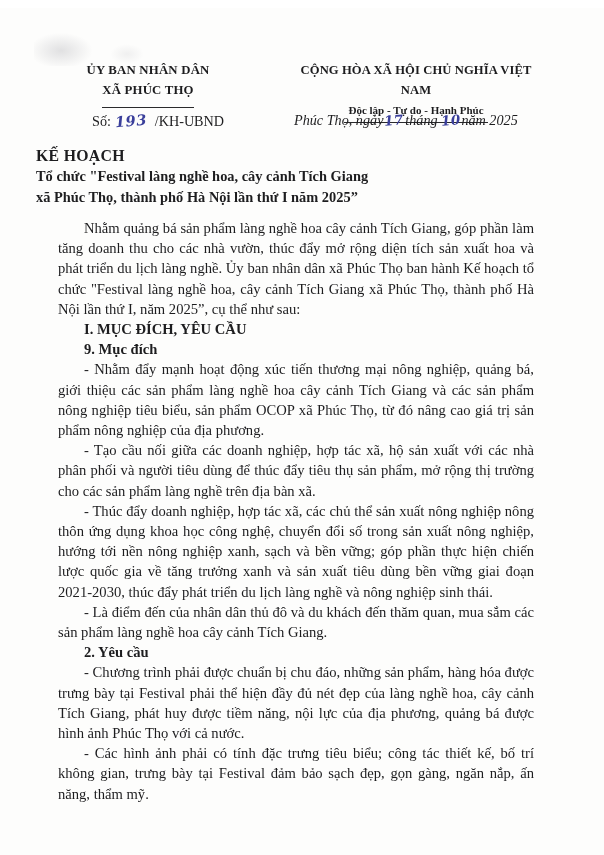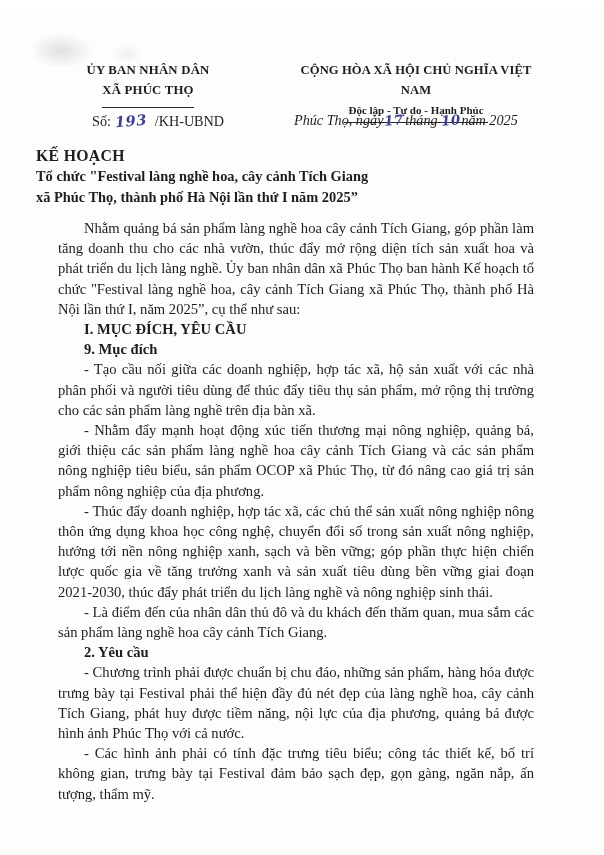--- a/index.html
+++ b/index.html
@@ -92,23 +92,23 @@
   <div class="title-block">
     <div class="title-main">KẾ HOẠCH</div>
     <div class="title-sub">Tổ chức "Festival làng nghề hoa, cây cảnh Tích Giang</div>
     <div class="title-sub">xã Phúc Thọ, thành phố Hà Nội lần thứ I năm 2025”</div>
   </div>
 
   <div class="doc-body">
       <div class="block p">Nhằm quảng bá sản phẩm làng nghề hoa cây cảnh Tích Giang, góp phần làm tăng doanh thu cho các nhà vườn, thúc đẩy mở rộng diện tích sản xuất hoa và phát triển du lịch làng nghề. Ủy ban nhân dân xã Phúc Thọ ban hành Kế hoạch tổ chức "Festival làng nghề hoa, cây cảnh Tích Giang xã Phúc Thọ, thành phố Hà Nội lần thứ I, năm 2025”, cụ thể như sau:</div>
       <div class="block h1">I. MỤC ĐÍCH, YÊU CẦU</div>
       <div class="block h2">9. Mục đích</div>
+      <div class="block p">- Nhằm đẩy mạnh hoạt động xúc tiến thương mại nông nghiệp, quảng bá, giới thiệu các sản phẩm làng nghề hoa cây cảnh Tích Giang và các sản phẩm nông nghiệp tiêu biểu, sản phẩm OCOP xã Phúc Thọ, từ đó nâng cao giá trị sản phẩm nông nghiệp của địa phương.</div>
       <div class="block p">- Tạo cầu nối giữa các doanh nghiệp, hợp tác xã, hộ sản xuất với các nhà phân phối và người tiêu dùng để thúc đẩy tiêu thụ sản phẩm, mở rộng thị trường cho các sản phẩm làng nghề trên địa bàn xã.</div>
-      <div class="block p">- Nhằm đẩy mạnh hoạt động xúc tiến thương mại nông nghiệp, quảng bá, giới thiệu các sản phẩm làng nghề hoa cây cảnh Tích Giang và các sản phẩm nông nghiệp tiêu biểu, sản phẩm OCOP xã Phúc Thọ, từ đó nâng cao giá trị sản phẩm nông nghiệp của địa phương.</div>
       <div class="block p">- Thúc đẩy doanh nghiệp, hợp tác xã, các chủ thể sản xuất nông nghiệp nông thôn ứng dụng khoa học công nghệ, chuyển đổi số trong sản xuất nông nghiệp, hướng tới nền nông nghiệp xanh, sạch và bền vững; góp phần thực hiện chiến lược quốc gia về tăng trưởng xanh và sản xuất tiêu dùng bền vững giai đoạn 2021-2030, thúc đẩy phát triển du lịch làng nghề và nông nghiệp sinh thái.</div>
       <div class="block p">- Là điểm đến của nhân dân thủ đô và du khách đến thăm quan, mua sắm các sản phẩm làng nghề hoa cây cảnh Tích Giang.</div>
       <div class="block h2">2. Yêu cầu</div>
       <div class="block p">- Chương trình phải được chuẩn bị chu đáo, những sản phẩm, hàng hóa được trưng bày tại Festival phải thể hiện đầy đủ nét đẹp của làng nghề hoa, cây cảnh Tích Giang, phát huy được tiềm năng, nội lực của địa phương, quảng bá được hình ảnh Phúc Thọ với cả nước.</div>
-      <div class="block p">- Các hình ảnh phải có tính đặc trưng tiêu biểu; công tác thiết kế, bố trí không gian, trưng bày tại Festival đảm bảo sạch đẹp, gọn gàng, ngăn nắp, ấn tượng, thẩm mỹ.</div>
+      <div class="block p">- Các hình ảnh phải có tính đặc trưng tiêu biểu; công tác thiết kế, bố trí không gian, trưng bày tại Festival đảm bảo sạch đẹp, gọn gàng, ngăn nắp, ấn năng, thẩm mỹ.</div>
     </div>
 
   <div class="bottom-bar"></div>
 </div>
 
 </body></html>

